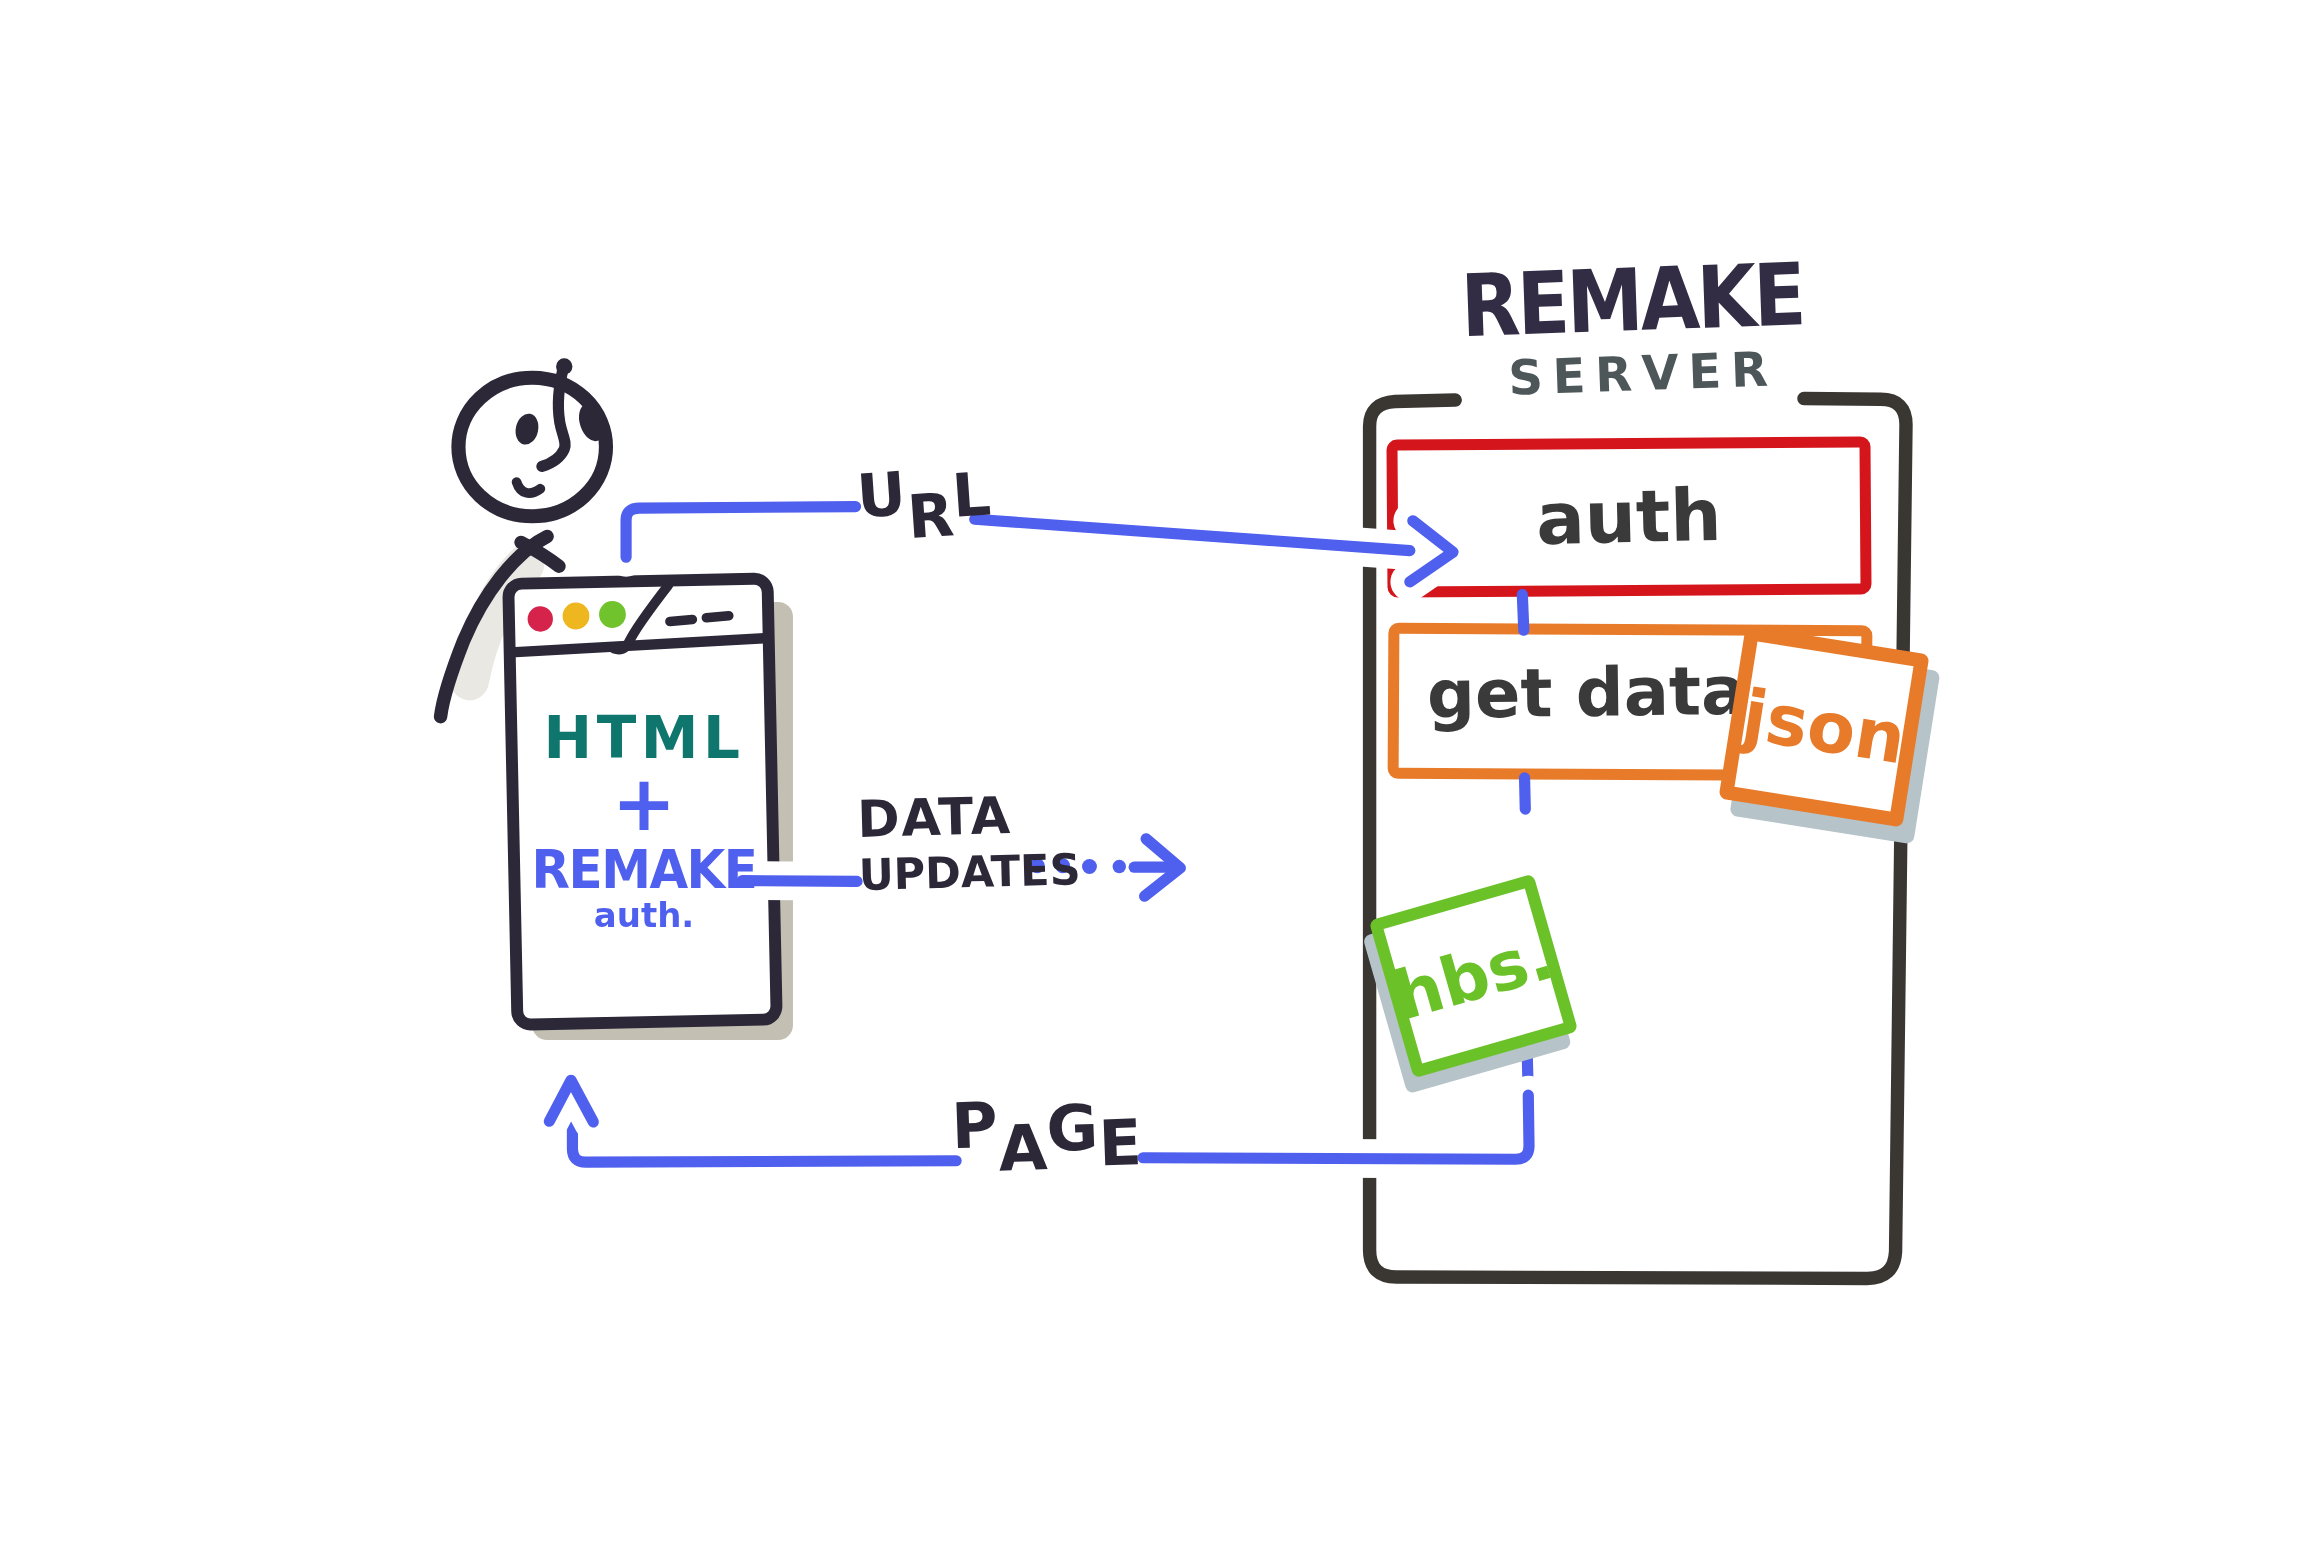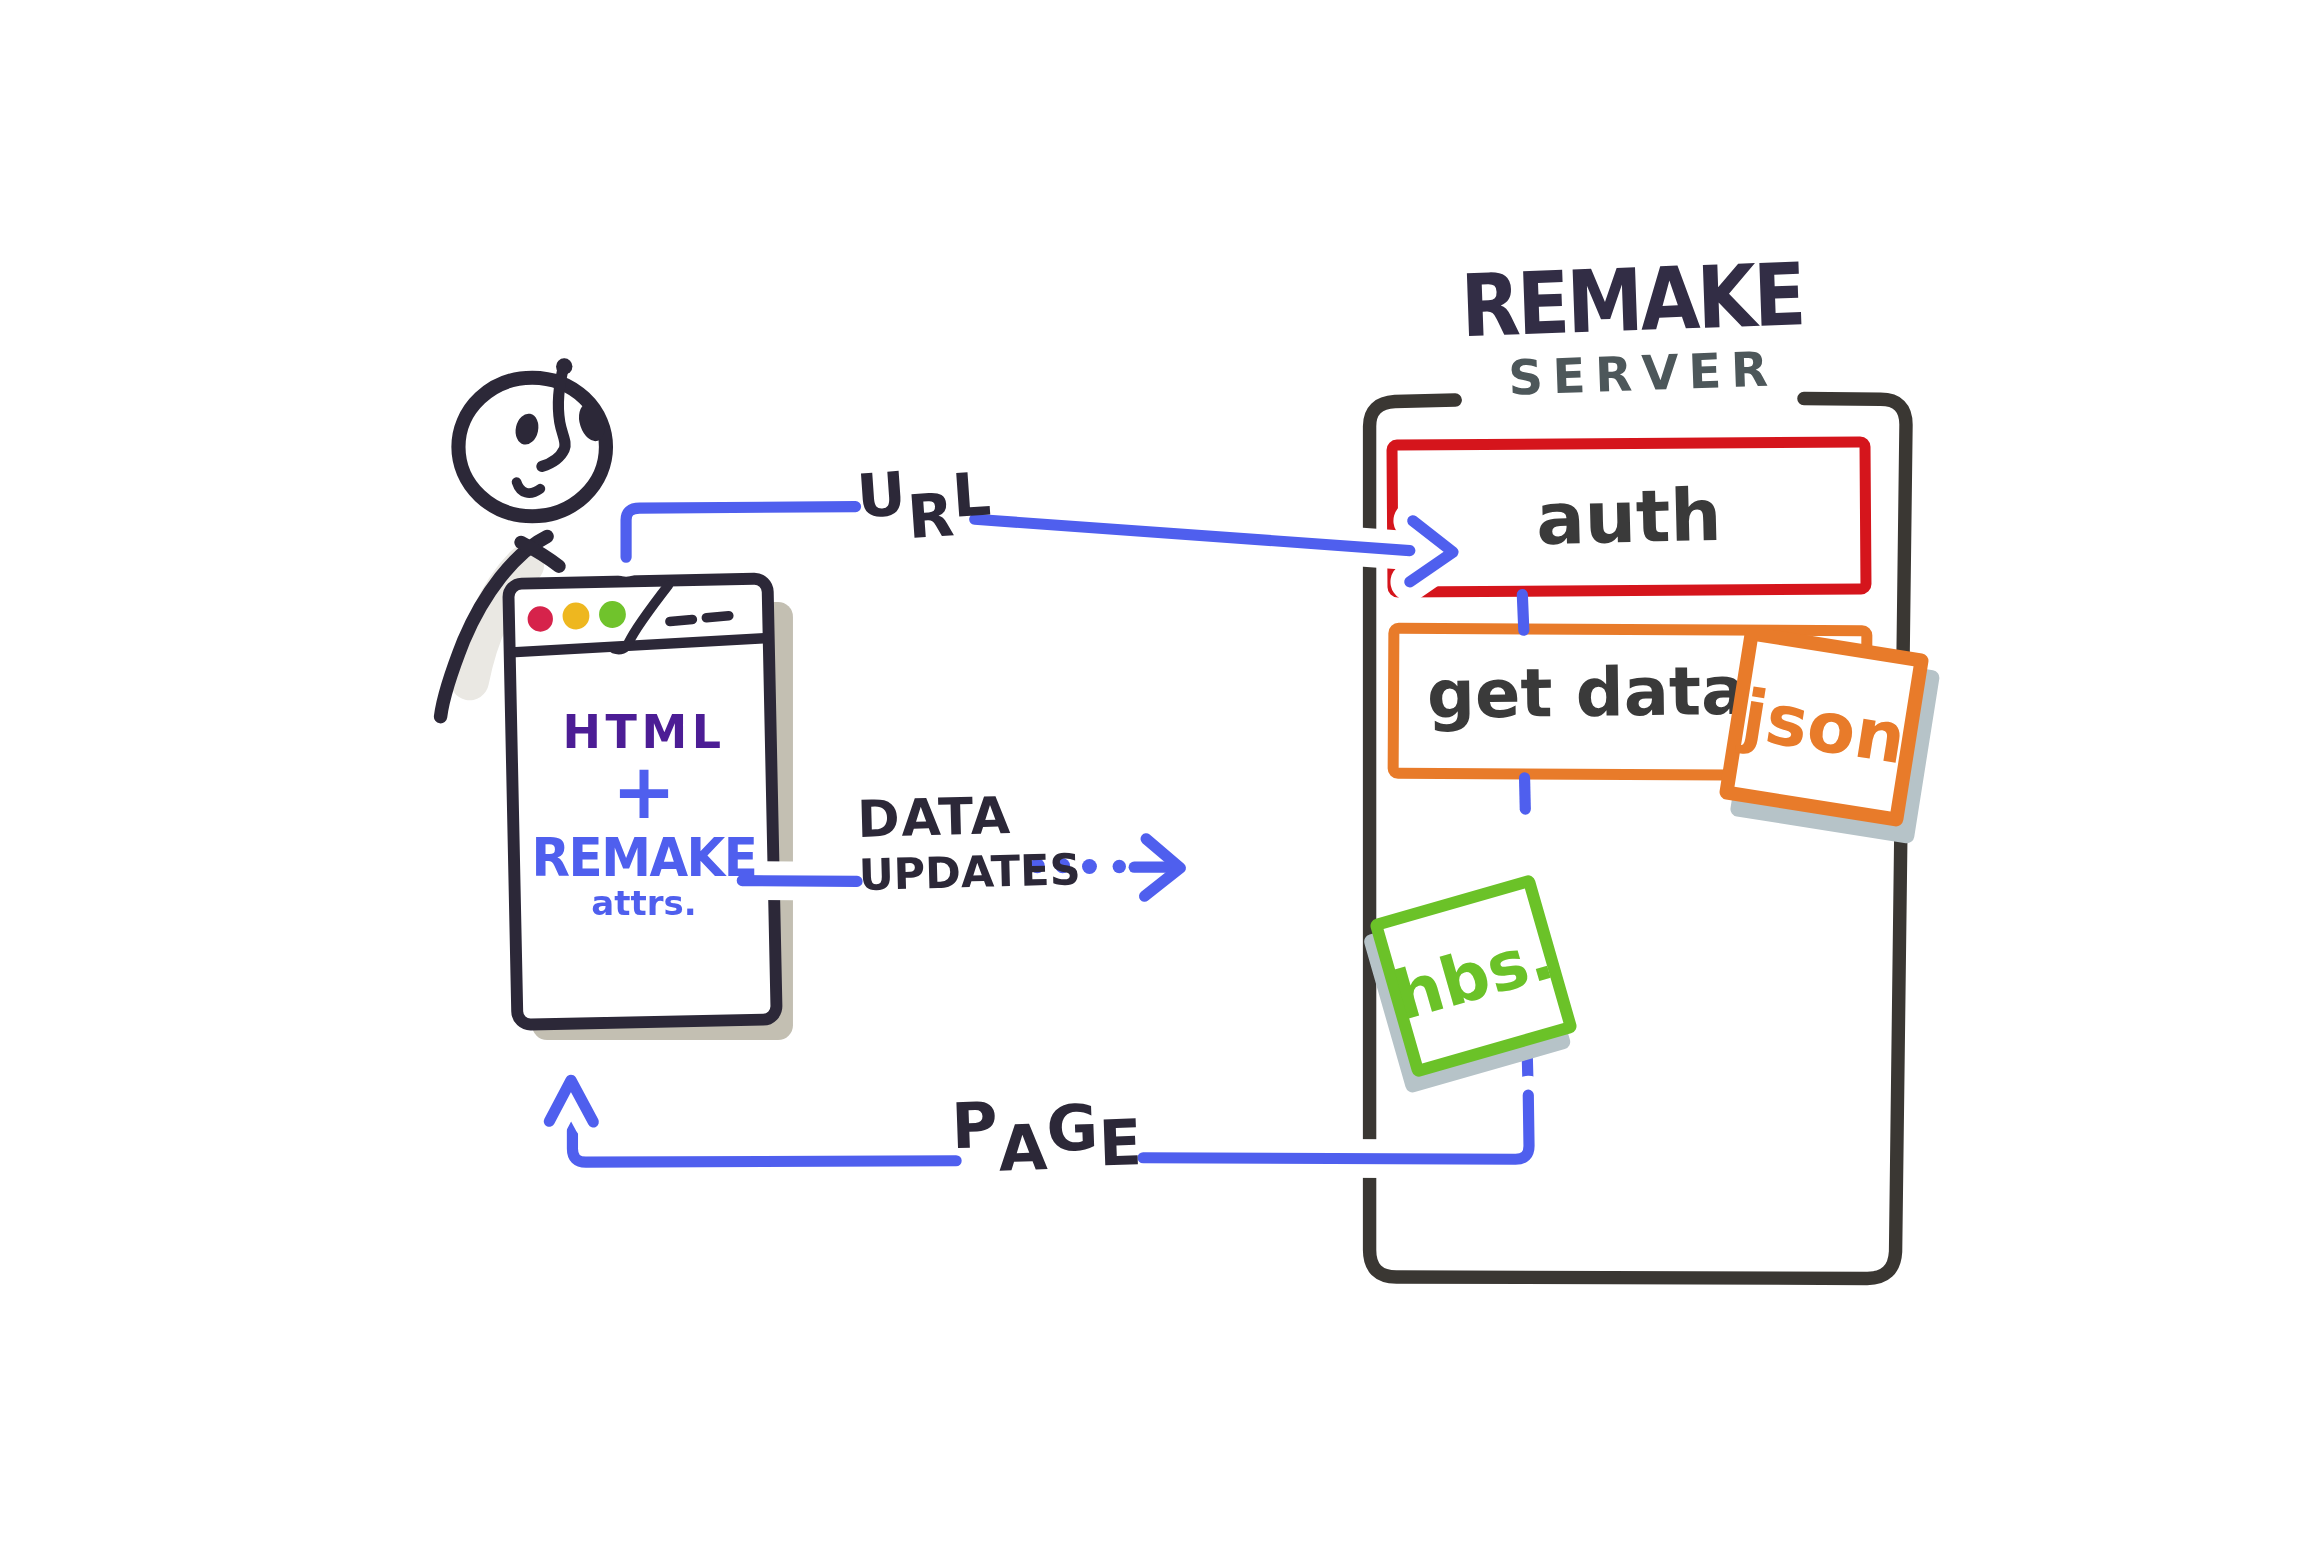--- a/index.html
+++ b/index.html
@@ -41,21 +41,21 @@
   #server-subtitle{left:1505px;top:349px;width:276px;text-align:center;
     font-size:48px;font-weight:800;letter-spacing:9.7px;color:#4d575a;transform:rotate(-2deg);}
   #url-label{left:846px;top:468px;width:156px;text-align:center;
     font-size:60px;font-weight:900;color:#2c2838;transform:rotate(-4deg);}
   #page-label{left:946px;top:1098px;width:201px;text-align:center;
     font-size:63px;font-weight:900;color:#2c2838;transform:rotate(-2deg);}
   #data-updates-label{left:858px;top:791px;color:#2c2838;transform:rotate(-1.5deg);}
   #data-updates-line1{font-size:51px;font-weight:900;letter-spacing:1.5px;line-height:1;}
   #data-updates-line2{font-size:43px;font-weight:900;letter-spacing:0;line-height:1;margin-top:9px;}
   #browser-text{left:516px;top:709px;width:256px;text-align:center;z-index:5;}
-  #browser-html{font-size:46px;font-weight:900;letter-spacing:4.5px;color:#4c1d95;line-height:1;}
+  #browser-html{font-size:58px;font-weight:900;letter-spacing:4.5px;color:#0f766e;line-height:1;}
   #browser-plus{font-size:77px;font-weight:800;color:#4f5fee;line-height:0.92;margin-top:1.5px;}
   #browser-remake{font-size:50px;font-weight:900;letter-spacing:-1.5px;color:#4f5fee;line-height:1;margin-top:6px;transform:scaleY(1.08);}
   #browser-attrs{font-size:34px;font-weight:700;color:#4f5fee;line-height:1;margin-top:3px;}
   .halo{stroke:#ffffff;stroke-width:52;fill:none;stroke-linecap:round;stroke-linejoin:round;}
   .blue{stroke:#4f5fee;stroke-width:15;fill:none;stroke-linecap:round;stroke-linejoin:round;}
   .ink{stroke:#2c2838;fill:none;stroke-linecap:round;stroke-linejoin:round;}
 </style>
 </head>
 <body>
 
@@ -152,17 +152,17 @@
 
   <div class="floating-label" id="data-updates-label">
     <div id="data-updates-line1">DATA</div>
     <div id="data-updates-line2">UPDATES</div>
   </div>
 
   <div class="floating-label" id="browser-text">
     <div id="browser-html">HTML</div>
     <div id="browser-plus">+</div>
     <div id="browser-remake">REMAKE</div>
-    <div id="browser-attrs">attrs.</div>
+    <div id="browser-attrs">auth.</div>
   </div>
 
 </div>
 
 
 </body></html>

